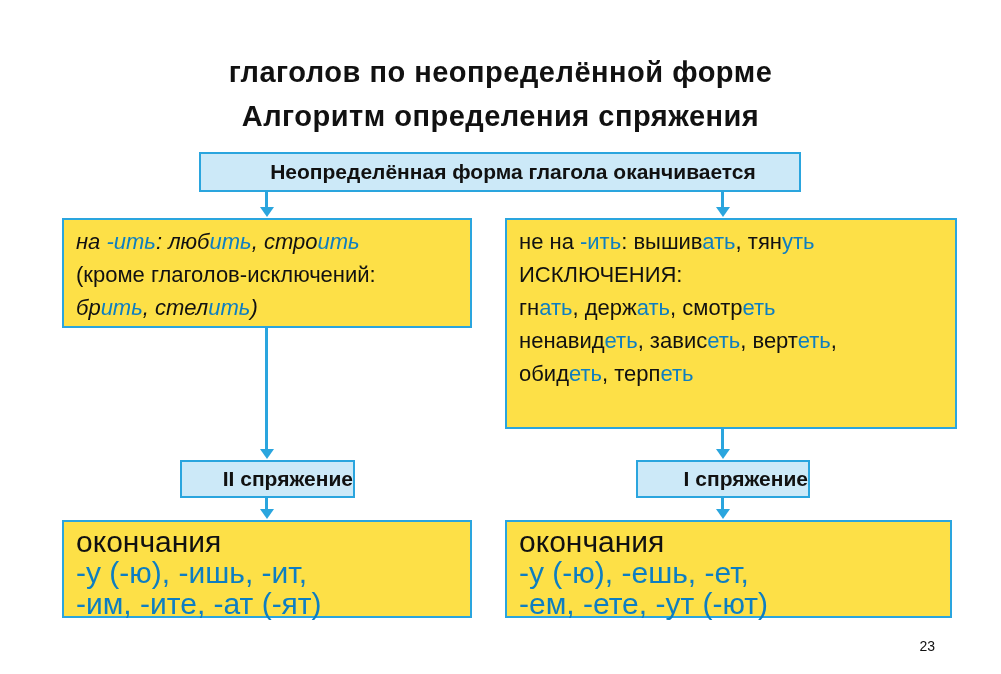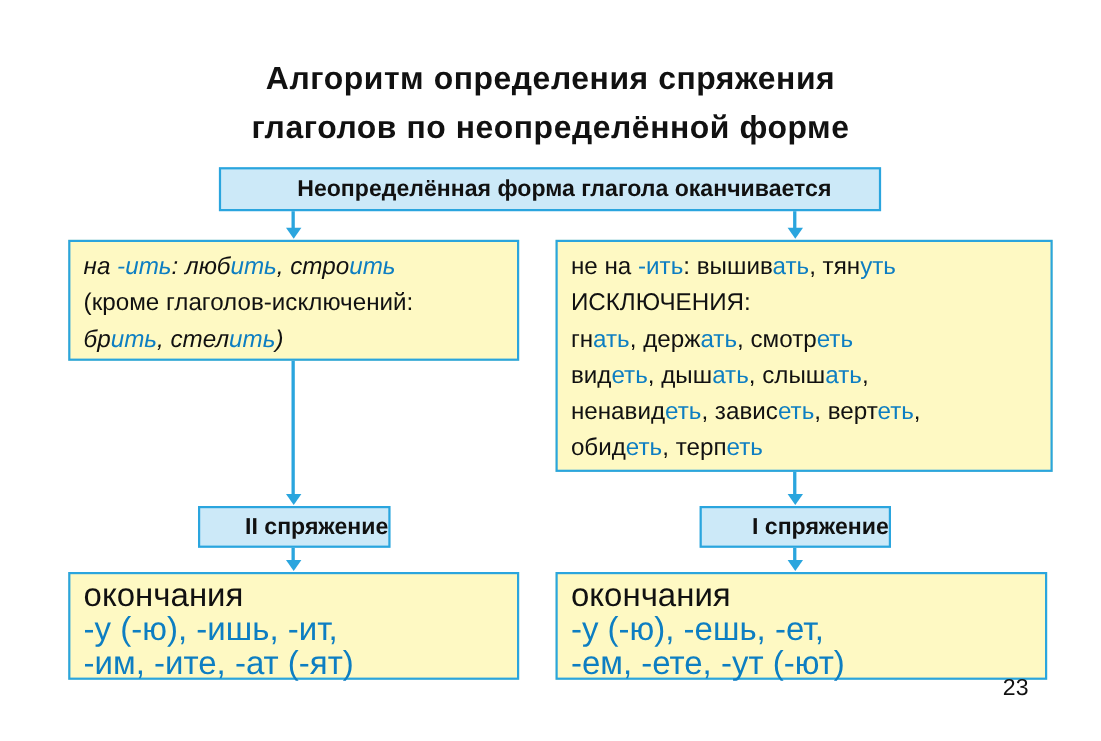--- a/index.html
+++ b/index.html
@@ -9,21 +9,21 @@
     --text-blue:#0d7ec2;
     --text-black:#111111;
   }
   html,body { background:#ffffff; }
   body { font-family:"Liberation Sans", sans-serif; color:var(--text-black); }
   .canvas { position:relative; width:1001px; height:674px; background:#ffffff; overflow:hidden; }
 
   .title { position:absolute; top:50px; left:0; width:100%; text-align:center;
            font-weight:bold; font-size:29px; line-height:44px; letter-spacing:0.5px; }
 
-  .box { position:absolute; border:2px solid var(--accent); background:#fef9c3; }
+  .box { position:absolute; border:2px solid var(--accent); background:#fde047; }
   .fill { background:var(--box-fill);padding-left:26px; }
 
   .root-box { left:199px; top:152px; width:602px; height:40px;
               display:flex; align-items:center; justify-content:center;
               font-weight:bold; font-size:21px; }
 
   .cond { font-size:22px; padding:5px 12px; }
   .left-cond  { left:62px;  top:218px; width:410px; height:110px; line-height:33px; }
   .right-cond { left:505px; top:218px; width:452px; height:211px; line-height:33px; }
 
@@ -45,50 +45,49 @@
                   transform:translateX(-50%); width:0; height:0;
                   border-left:7px solid transparent; border-right:7px solid transparent;
                   border-top:10px solid var(--accent); }
   .a-root-left  { left:265px; top:192px; height:16px; }
   .a-root-right { left:721px; top:192px; height:16px; }
   .a-left-long  { left:265px; top:328px; height:122px; }
   .a-right-short{ left:721px; top:429px; height:21px; }
   .a-left-end   { left:265px; top:498px; height:12px; }
   .a-right-end  { left:721px; top:498px; height:12px; }
 
-  .page-number { position:absolute; right:66px; bottom:36px; font-size:21px; }
+  .page-number { position:absolute; right:66px; bottom:20px; font-size:14px; }
 </style>
 </head>
 <body>
 
 <div class="canvas">
 
   <div class="title">
+    <div>глаголов по неопределённой форме</div>
     <div>Алгоритм определения спряжения</div>
-    <div>глаголов по неопределённой форме</div>
   </div>
 
   <div class="box fill root-box">
     <span>Неопределённая форма глагола оканчивается</span>
   </div>
 
   <div class="arrow a-root-left"></div>
   <div class="arrow a-root-right"></div>
 
   <div class="box cond left-cond">
       <div><span class="it">на </span><span class="blue it">-ить</span><span class="it">: </span><span class="it">люб</span><span class="blue it">ить</span><span class="it">, </span><span class="it">стро</span><span class="blue it">ить</span></div>
       <div><span class="bd">(кроме глаголов-исключений:</span></div>
       <div><span class="it">бр</span><span class="blue it">ить</span><span class="it">, </span><span class="it">стел</span><span class="blue it">ить</span><span class="it">)</span></div>
     </div>
 
   <div class="box cond right-cond">
       <div><span>не на </span><span class="blue">-ить</span><span>: </span><span>вышив</span><span class="blue">ать</span><span>, тян</span><span class="blue">уть</span></div>
       <div><span>ИСКЛЮЧЕНИЯ:</span></div>
       <div><span>гн</span><span class="blue">ать</span><span>, держ</span><span class="blue">ать</span><span>, смотр</span><span class="blue">еть</span></div>
-      <div><span>вид</span><span class="blue">еть</span><span>, дыш</span><span class="blue">ать</span><span>, слыш</span><span class="blue">ать</span><span>,</span></div>
       <div><span>ненавид</span><span class="blue">еть</span><span>, завис</span><span class="blue">еть</span><span>, верт</span><span class="blue">еть</span><span>,</span></div>
       <div><span>обид</span><span class="blue">еть</span><span>, терп</span><span class="blue">еть</span></div>
     </div>
 
   <div class="arrow a-left-long"></div>
   <div class="arrow a-right-short"></div>
 
   <div class="box fill result result-left">
     <span>II спряжение</span>
   </div>

